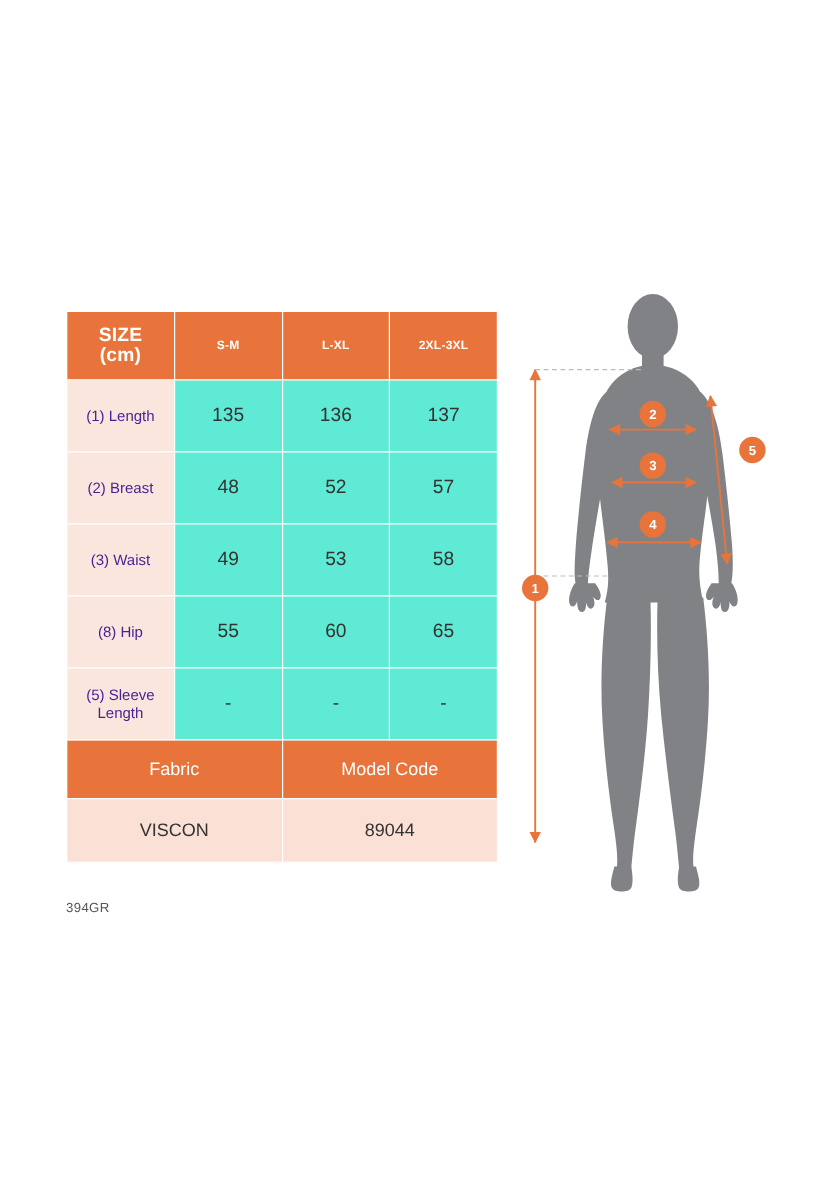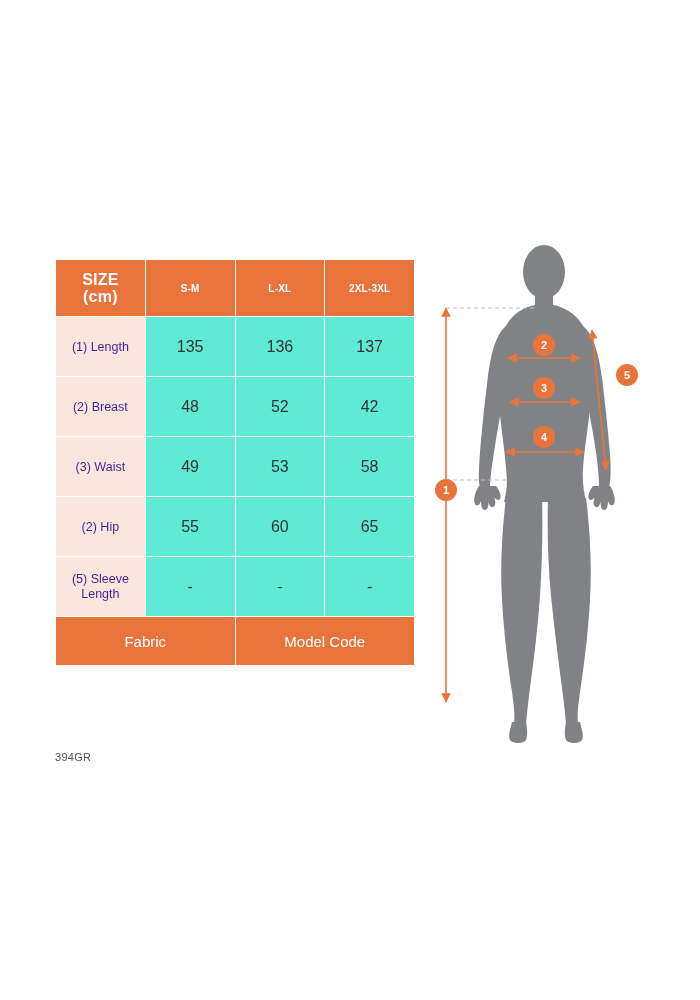--- a/index.html
+++ b/index.html
@@ -135,50 +135,54 @@
           <td class="row-label">(1) Length</td>
           <td class="val-cell">135</td>
           <td class="val-cell">136</td>
           <td class="val-cell">137</td>
         </tr>
 
         <tr>
           <td class="row-label">(2) Breast</td>
           <td class="val-cell">48</td>
           <td class="val-cell">52</td>
-          <td class="val-cell">42</td>
+          <td class="val-cell">57</td>
         </tr>
 
         <tr>
           <td class="row-label">(3) Waist</td>
           <td class="val-cell">49</td>
           <td class="val-cell">53</td>
           <td class="val-cell">58</td>
         </tr>
 
         <tr>
-          <td class="row-label">(2) Hip</td>
+          <td class="row-label">(8) Hip</td>
           <td class="val-cell">55</td>
           <td class="val-cell">60</td>
           <td class="val-cell">65</td>
         </tr>
 
         <tr>
           <td class="row-label two-line">
             <div>(5) Sleeve</div>
             <div>Length</div>
           </td>
           <td class="val-cell">-</td>
           <td class="val-cell">-</td>
           <td class="val-cell">-</td>
         </tr>
 
         <tr>
           <td class="sub-hdr" colspan="2">Fabric</td>
           <td class="sub-hdr" colspan="2">Model Code</td>
+        </tr>
+        <tr>
+          <td class="sub-val" colspan="2">VISCON</td>
+          <td class="sub-val" colspan="2">89044</td>
         </tr>
       </tbody>
     </table>
   </div>
 
   <div class="code-note">394GR</div>
 
   <div class="figure-panel">
     <svg width="230" height="520" viewBox="0 0 230 520" xmlns="http://www.w3.org/2000/svg">
       <defs>

